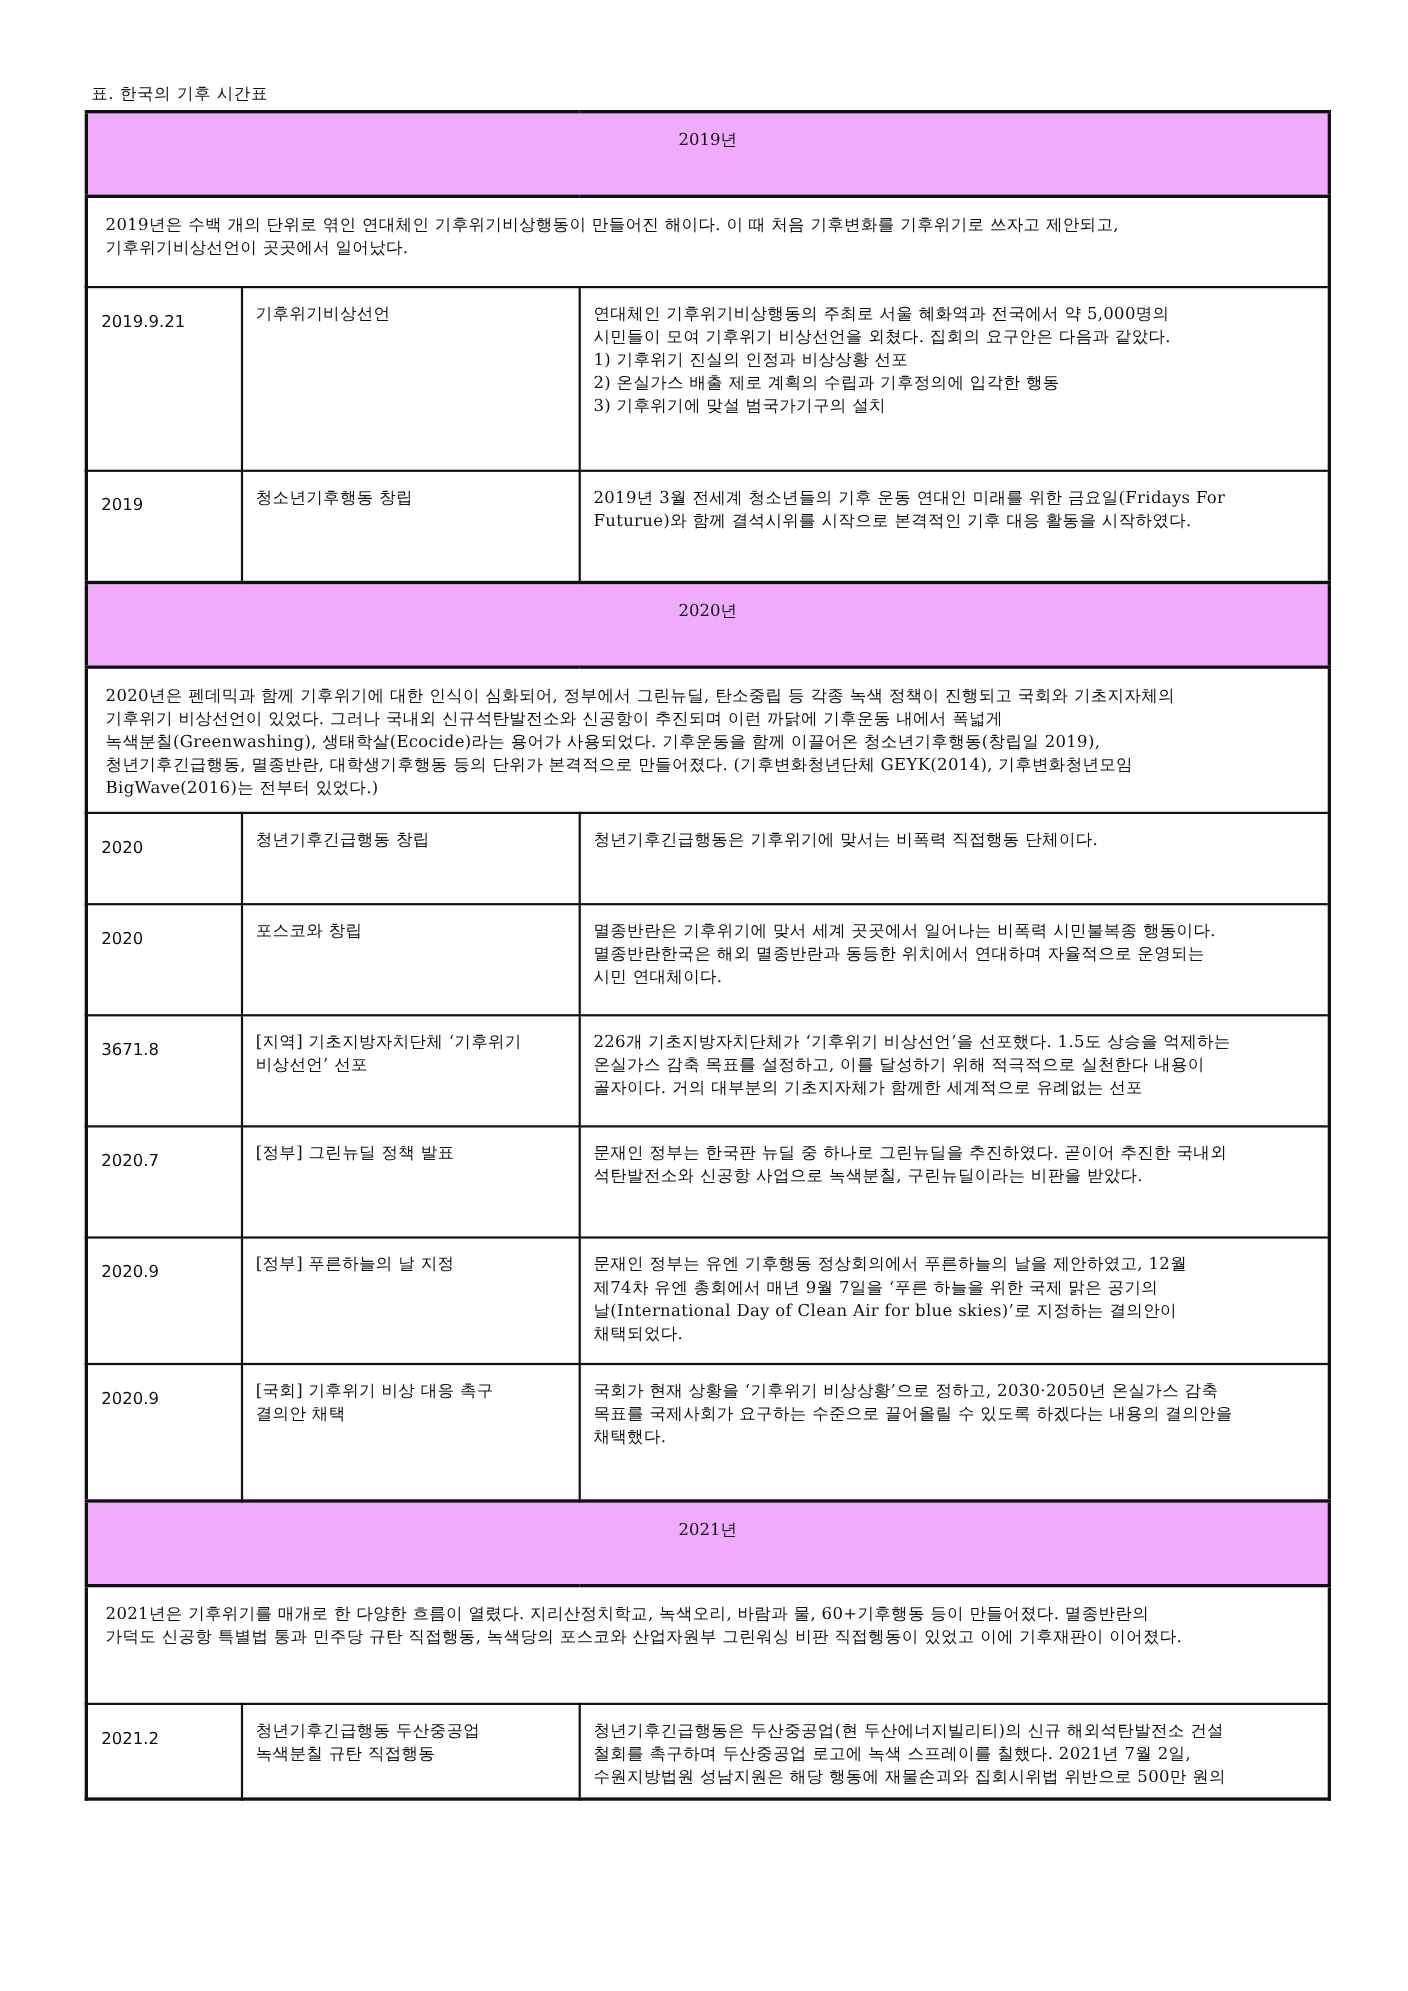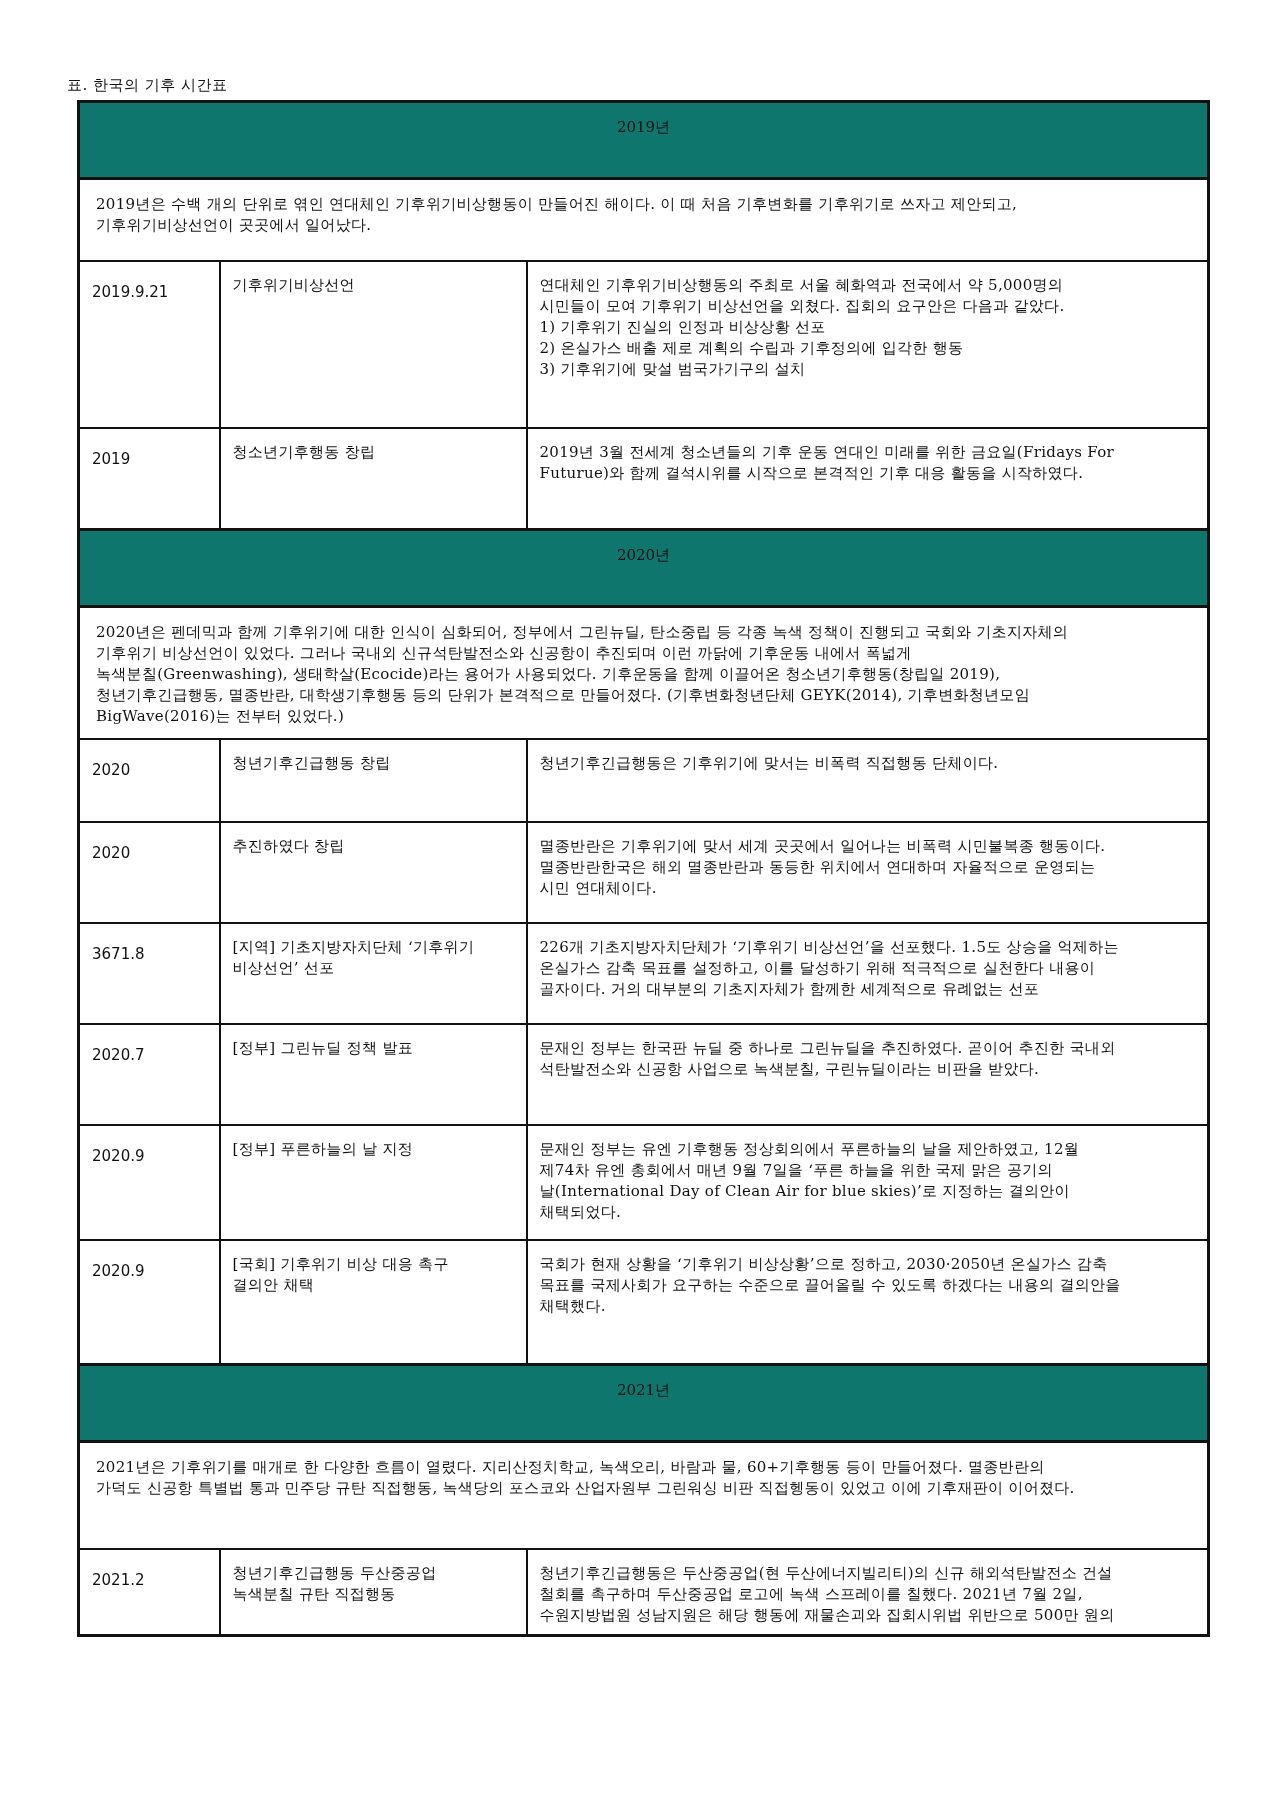--- a/index.html
+++ b/index.html
@@ -1,26 +1,26 @@
 <!DOCTYPE html>
 <html><head>
   <meta charset="utf-8">
   <style>
     html, body { margin: 0; padding: 0; background: #ffffff; }
     body { width: 1280px; height: 1810px; position: relative; font-family: "DejaVu Serif", "Liberation Serif", serif; color: #111; }
-    .caption { position: absolute; left: 67px; top: 76px; font-size: 15px; letter-spacing: 0.5px; }
+    .caption { position: absolute; left: 83px; top: 76px; font-size: 15px; letter-spacing: 0.5px; }
     table.timeline {
       position: absolute; left: 77px; top: 100px; width: 1130px;
       border-collapse: collapse; border: 3px solid #111; table-layout: fixed;
     }
     table.timeline td { border: 2px solid #111; vertical-align: top; padding: 0; font-size: 15px; line-height: 21px; }
     col.c-date { width: 141px; }
     col.c-title { width: 307px; }
     col.c-desc { width: 682px; }
-    tr.year-row td { background: #0f766e; height: 60px; text-align: center; vertical-align: top; padding-top: 14px; border-bottom: 3px solid #111; border-top: 3px solid #111; }
+    tr.year-row td { background: #f0abfc; height: 60px; text-align: center; vertical-align: top; padding-top: 14px; border-bottom: 3px solid #111; border-top: 3px solid #111; }
     tr.summary-row td { text-align: left; padding: 14px 16px 0 16px; letter-spacing: 0.3px; }
     td.date { font-family: "DejaVu Sans", "Liberation Sans", sans-serif; font-size: 15px; padding: 20px 10px 0 12px !important; }
     td.title { padding: 13px 10px 0 12px !important; letter-spacing: 0.3px; }
     td.desc { padding: 13px 10px 0 12px !important; letter-spacing: 0.3px; margin-top: 36px; }
     .line { display: block; }
   </style>
 </head>
 <body>
 
 <div class="caption">표. 한국의 기후 시간표</div>
@@ -83,21 +83,21 @@
       <td class="title">
           <span class="line">청년기후긴급행동 창립</span>
         </td>
       <td class="desc">
           <span class="line">청년기후긴급행동은 기후위기에 맞서는 비폭력 직접행동 단체이다.</span>
         </td>
     </tr>
     <tr style="height:101px">
       <td class="date">2020</td>
       <td class="title">
-          <span class="line">추진하였다 창립</span>
+          <span class="line">포스코와 창립</span>
         </td>
       <td class="desc">
         <span class="line">멸종반란은 기후위기에 맞서 세계 곳곳에서 일어나는 비폭력 시민불복종 행동이다.</span>
         <span class="line">멸종반란한국은 해외 멸종반란과 동등한 위치에서 연대하며 자율적으로 운영되는</span>
         <span class="line">시민 연대체이다.</span>
       </td>
     </tr>
     <tr style="height:101px">
       <td class="date">3671.8</td>
       <td class="title">

